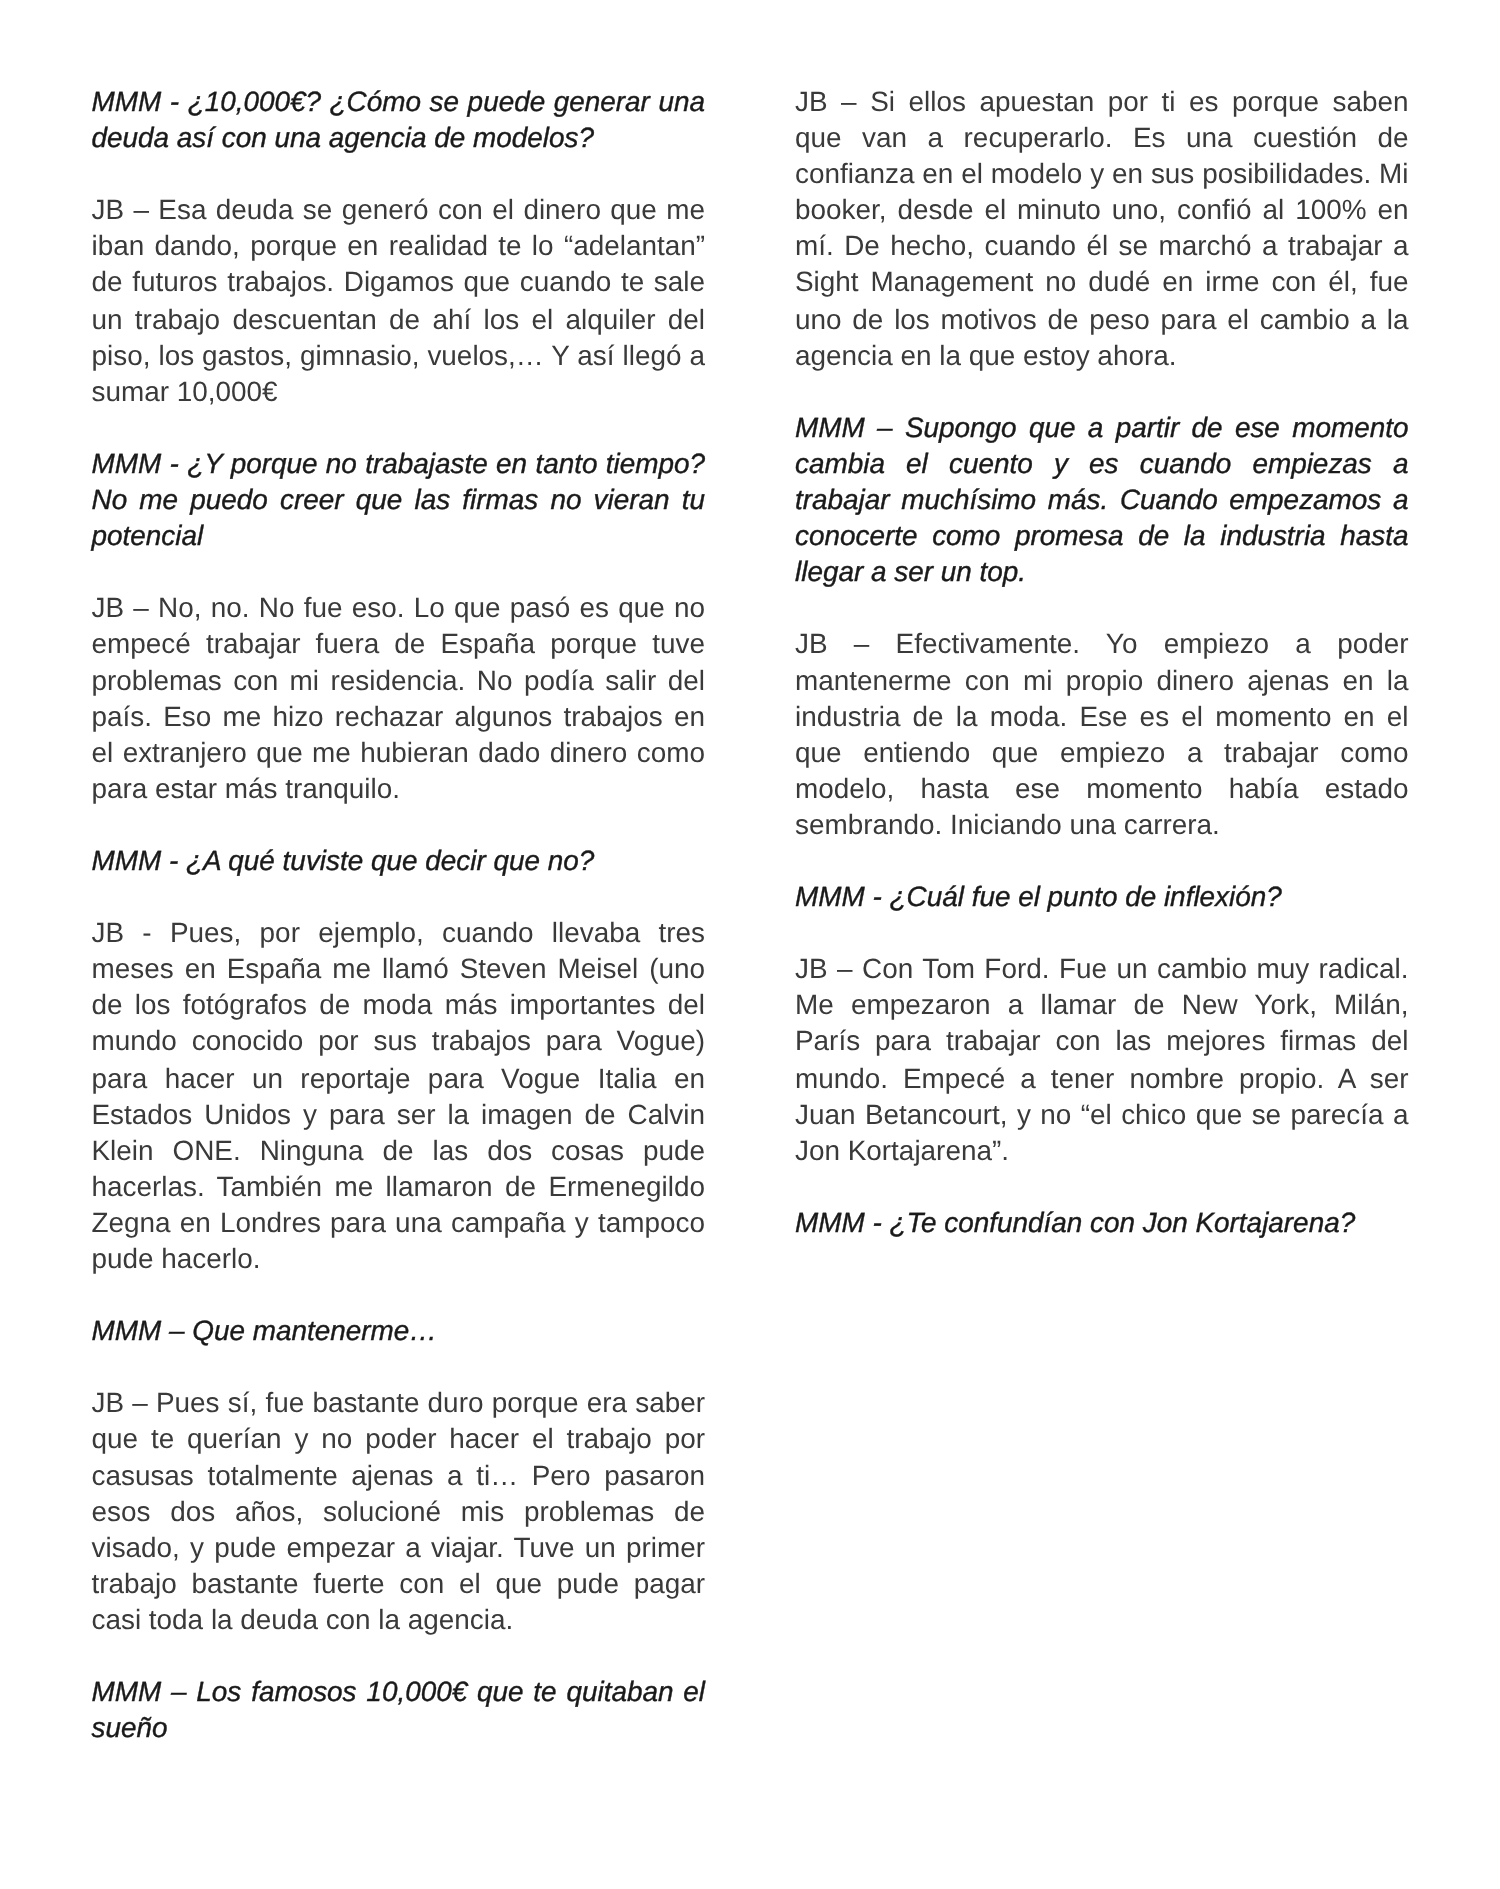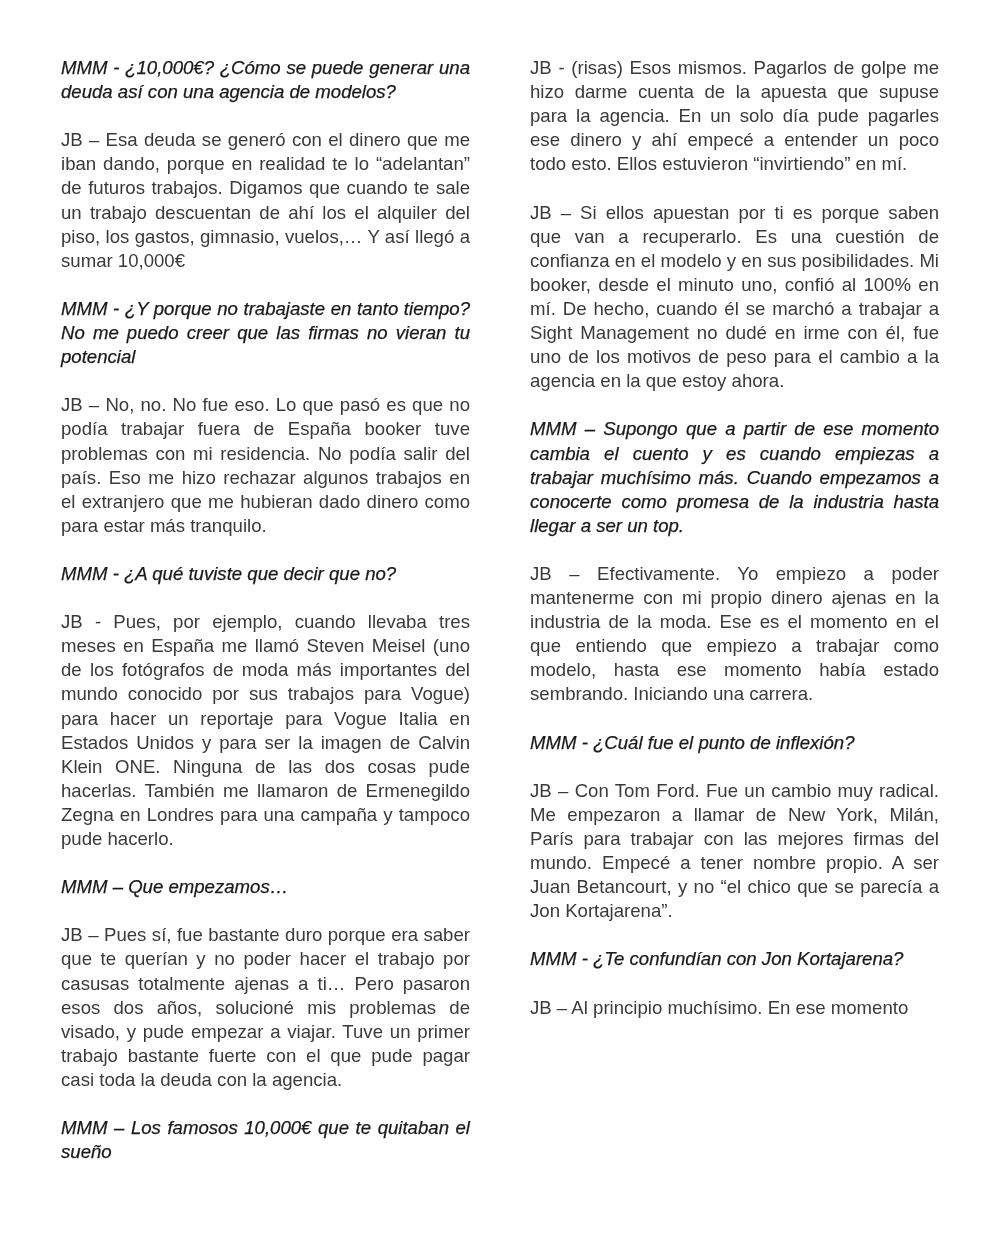--- a/index.html
+++ b/index.html
@@ -22,31 +22,29 @@
     .para.last { margin-bottom: 0; }
   </style>
 </head>
 <body>
 
 <div class="page">
   <div class="col left">
     <p class="para q">MMM - ¿10,000€? ¿Cómo se puede generar una deuda así con una agencia de modelos?</p>
     <p class="para a">JB – Esa deuda se generó con el dinero que me iban dando, porque en realidad te lo “adelantan” de futuros trabajos. Digamos que cuando te sale un trabajo descuentan de ahí los el alquiler del piso, los gastos, gimnasio, vuelos,… Y así llegó a sumar 10,000€</p>
     <p class="para q">MMM - ¿Y porque no trabajaste en tanto tiempo? No me puedo creer que las firmas no vieran tu potencial</p>
-    <p class="para a">JB – No, no. No fue eso. Lo que pasó es que no podía trabajar fuera de España booker tuve problemas con mi residencia. No podía salir del país. Eso me hizo rechazar algunos trabajos en el extranjero que me hubieran dado dinero como para estar más tranquilo.</p>
+    <p class="para a">JB – No, no. No fue eso. Lo que pasó es que no empecé trabajar fuera de España porque tuve problemas con mi residencia. No podía salir del país. Eso me hizo rechazar algunos trabajos en el extranjero que me hubieran dado dinero como para estar más tranquilo.</p>
     <p class="para q">MMM - ¿A qué tuviste que decir que no?</p>
     <p class="para a">JB - Pues, por ejemplo, cuando llevaba tres meses en España me llamó Steven Meisel (uno de los fotógrafos de moda más importantes del mundo conocido por sus trabajos para Vogue) para hacer un reportaje para Vogue Italia en Estados Unidos y para ser la imagen de Calvin Klein ONE. Ninguna de las dos cosas pude hacerlas. También me llamaron de Ermenegildo Zegna en Londres para una campaña y tampoco pude hacerlo.</p>
-    <p class="para q">MMM – Que empezamos…</p>
+    <p class="para q">MMM – Que mantenerme…</p>
     <p class="para a">JB – Pues sí, fue bastante duro porque era saber que te querían y no poder hacer el trabajo por casusas totalmente ajenas a ti… Pero pasaron esos dos años, solucioné mis problemas de visado, y pude empezar a viajar. Tuve un primer trabajo bastante fuerte con el que pude pagar casi toda la deuda con la agencia.</p>
     <p class="para q last">MMM – Los famosos 10,000€ que te quitaban el sueño</p>
   </div>
 
   <div class="col right">
-    <p class="para a">JB - (risas) Esos mismos. Pagarlos de golpe me hizo darme cuenta de la apuesta que supuse para la agencia. En un solo día pude pagarles ese dinero y ahí empecé a entender un poco todo esto. Ellos estuvieron “invirtiendo” en mí.</p>
     <p class="para a">JB – Si ellos apuestan por ti es porque saben que van a recuperarlo. Es una cuestión de confianza en el modelo y en sus posibilidades. Mi booker, desde el minuto uno, confió al 100% en mí. De hecho, cuando él se marchó a trabajar a Sight Management no dudé en irme con él, fue uno de los motivos de peso para el cambio a la agencia en la que estoy ahora.</p>
     <p class="para q">MMM – Supongo que a partir de ese momento cambia el cuento y es cuando empiezas a trabajar muchísimo más. Cuando empezamos a conocerte como promesa de la industria hasta llegar a ser un top.</p>
     <p class="para a">JB – Efectivamente. Yo empiezo a poder mantenerme con mi propio dinero ajenas en la industria de la moda. Ese es el momento en el que entiendo que empiezo a trabajar como modelo, hasta ese momento había estado sembrando. Iniciando una carrera.</p>
     <p class="para q">MMM - ¿Cuál fue el punto de inflexión?</p>
     <p class="para a">JB – Con Tom Ford. Fue un cambio muy radical. Me empezaron a llamar de New York, Milán, París para trabajar con las mejores firmas del mundo. Empecé a tener nombre propio. A ser Juan Betancourt, y no “el chico que se parecía a Jon Kortajarena”.</p>
     <p class="para q">MMM - ¿Te confundían con Jon Kortajarena?</p>
-    <p class="para a last">JB – Al principio muchísimo. En ese momento</p>
   </div>
 </div>
 
 </body></html>

